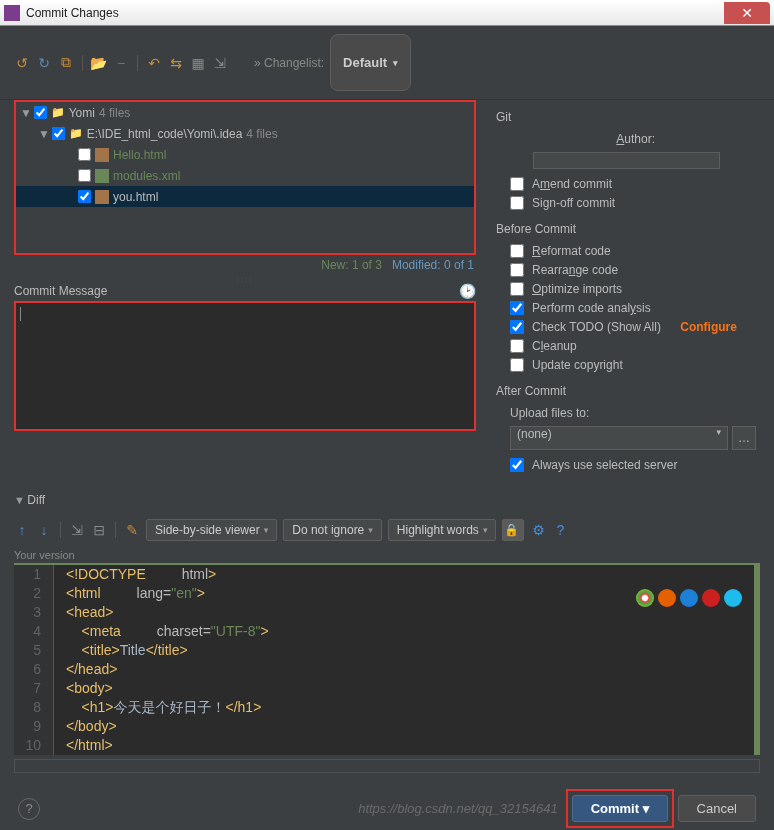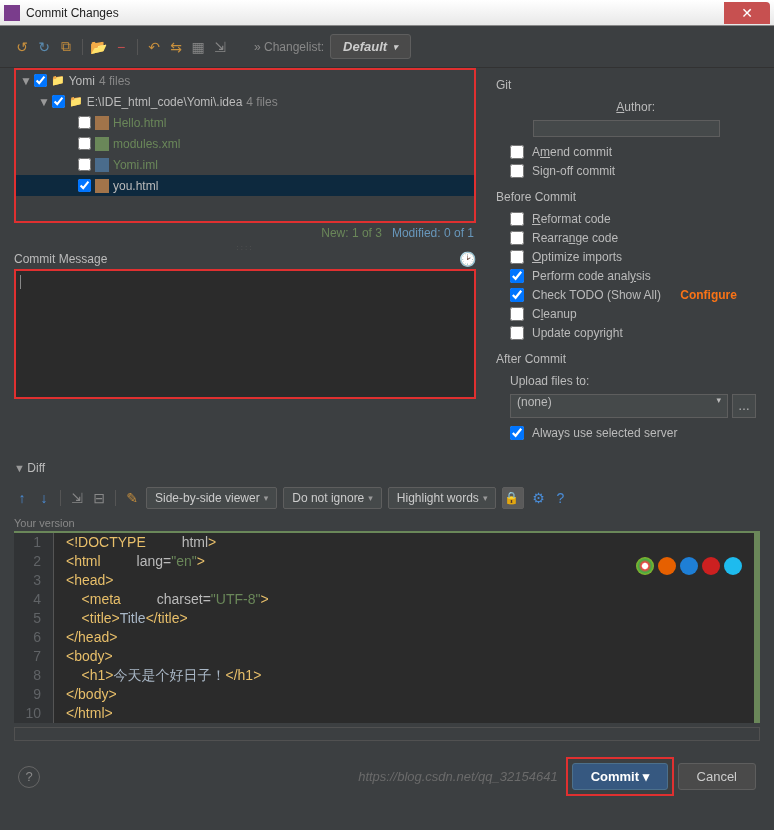--- a/index.html
+++ b/index.html
@@ -9,21 +9,21 @@
 .titlebar-icon { width: 16px; height: 16px; background: #7a3d8c; margin-right: 6px; }
 .titlebar-title { color: #222; font-size: 12px; flex: 1; }
 .titlebar-btns { display: flex; }
 .titlebar-btn { width: 40px; height: 22px; display: flex; align-items: center; justify-content: center; font-size: 14px; color: #444; }
 .titlebar-close { background: #c75050; color: #fff; border-radius: 0 4px 0 0; width: 46px; }
 
 .toolbar { display: flex; align-items: center; gap: 6px; padding: 8px 14px; background: #3c3f41; border-bottom: 1px solid #323232; }
 .tool-icon { width: 16px; height: 16px; display: inline-flex; align-items: center; justify-content: center; color: #888; font-size: 14px; }
 .tool-sep { width: 1px; height: 16px; background: #555; margin: 0 2px; }
 .changelist-label { color: #888; margin-left: 20px; font-size: 12px; }
-.changelist-btn { background: #4a4a4a; border: 1px solid #5e5e5e; padding: 4px 12px; color: #ccc; border-radius: 3px; font-size: 13px; font-weight: bold; display: inline-flex; align-items: center; gap: 6px; font-style: italic; }
+.changelist-btn { background: #4a4a4a; border: 1px solid #5e5e5e; padding: 20px 12px; color: #ccc; border-radius: 8px; font-size: 13px; font-weight: bold; display: inline-flex; align-items: center; gap: 6px; }
 
 .main-split { display: flex; }
 
 .left-col { width: 490px; }
 .right-col { flex: 1; padding: 10px 18px 10px 6px; }
 
 .highlight-box { border: 2px solid #e03030; }
 .tree-panel { height: 155px; overflow: hidden; margin: 0 14px 0 14px; }
 .tree-row { display: flex; align-items: center; height: 21px; font-size: 12px; gap: 4px; padding-left: 4px; }
 .tree-row.selected { background: #0d293e; }
@@ -142,25 +142,20 @@
       <div class="tree-row indent2">
         <input type="checkbox" class="cb" style="">
         <span class="file-icon"></span>
         <span class="filename-green">Hello.html</span>
       </div>
       <div class="tree-row indent2">
         <input type="checkbox" class="cb" style="">
         <span class="file-icon" style="background:#6a8759"></span>
         <span class="filename-green">modules.xml</span>
       </div>
-      <div class="tree-row indent2">
-        <input type="checkbox" class="cb" style="">
-        <span class="file-icon" style="background:#4a6c8c"></span>
-        <span class="filename-green">Yomi.iml</span>
-      </div>
       <div class="tree-row indent2 selected">
         <input type="checkbox" class="cb" checked="" style="">
         <span class="file-icon"></span>
         <span class="filename-highlight">you.html</span>
       </div>
     </div>
 
     <div class="status-bar">
       <span class="status-new">New: 1 of 3</span>&nbsp;&nbsp;
       <span class="status-mod">Modified: 0 of 1</span>

